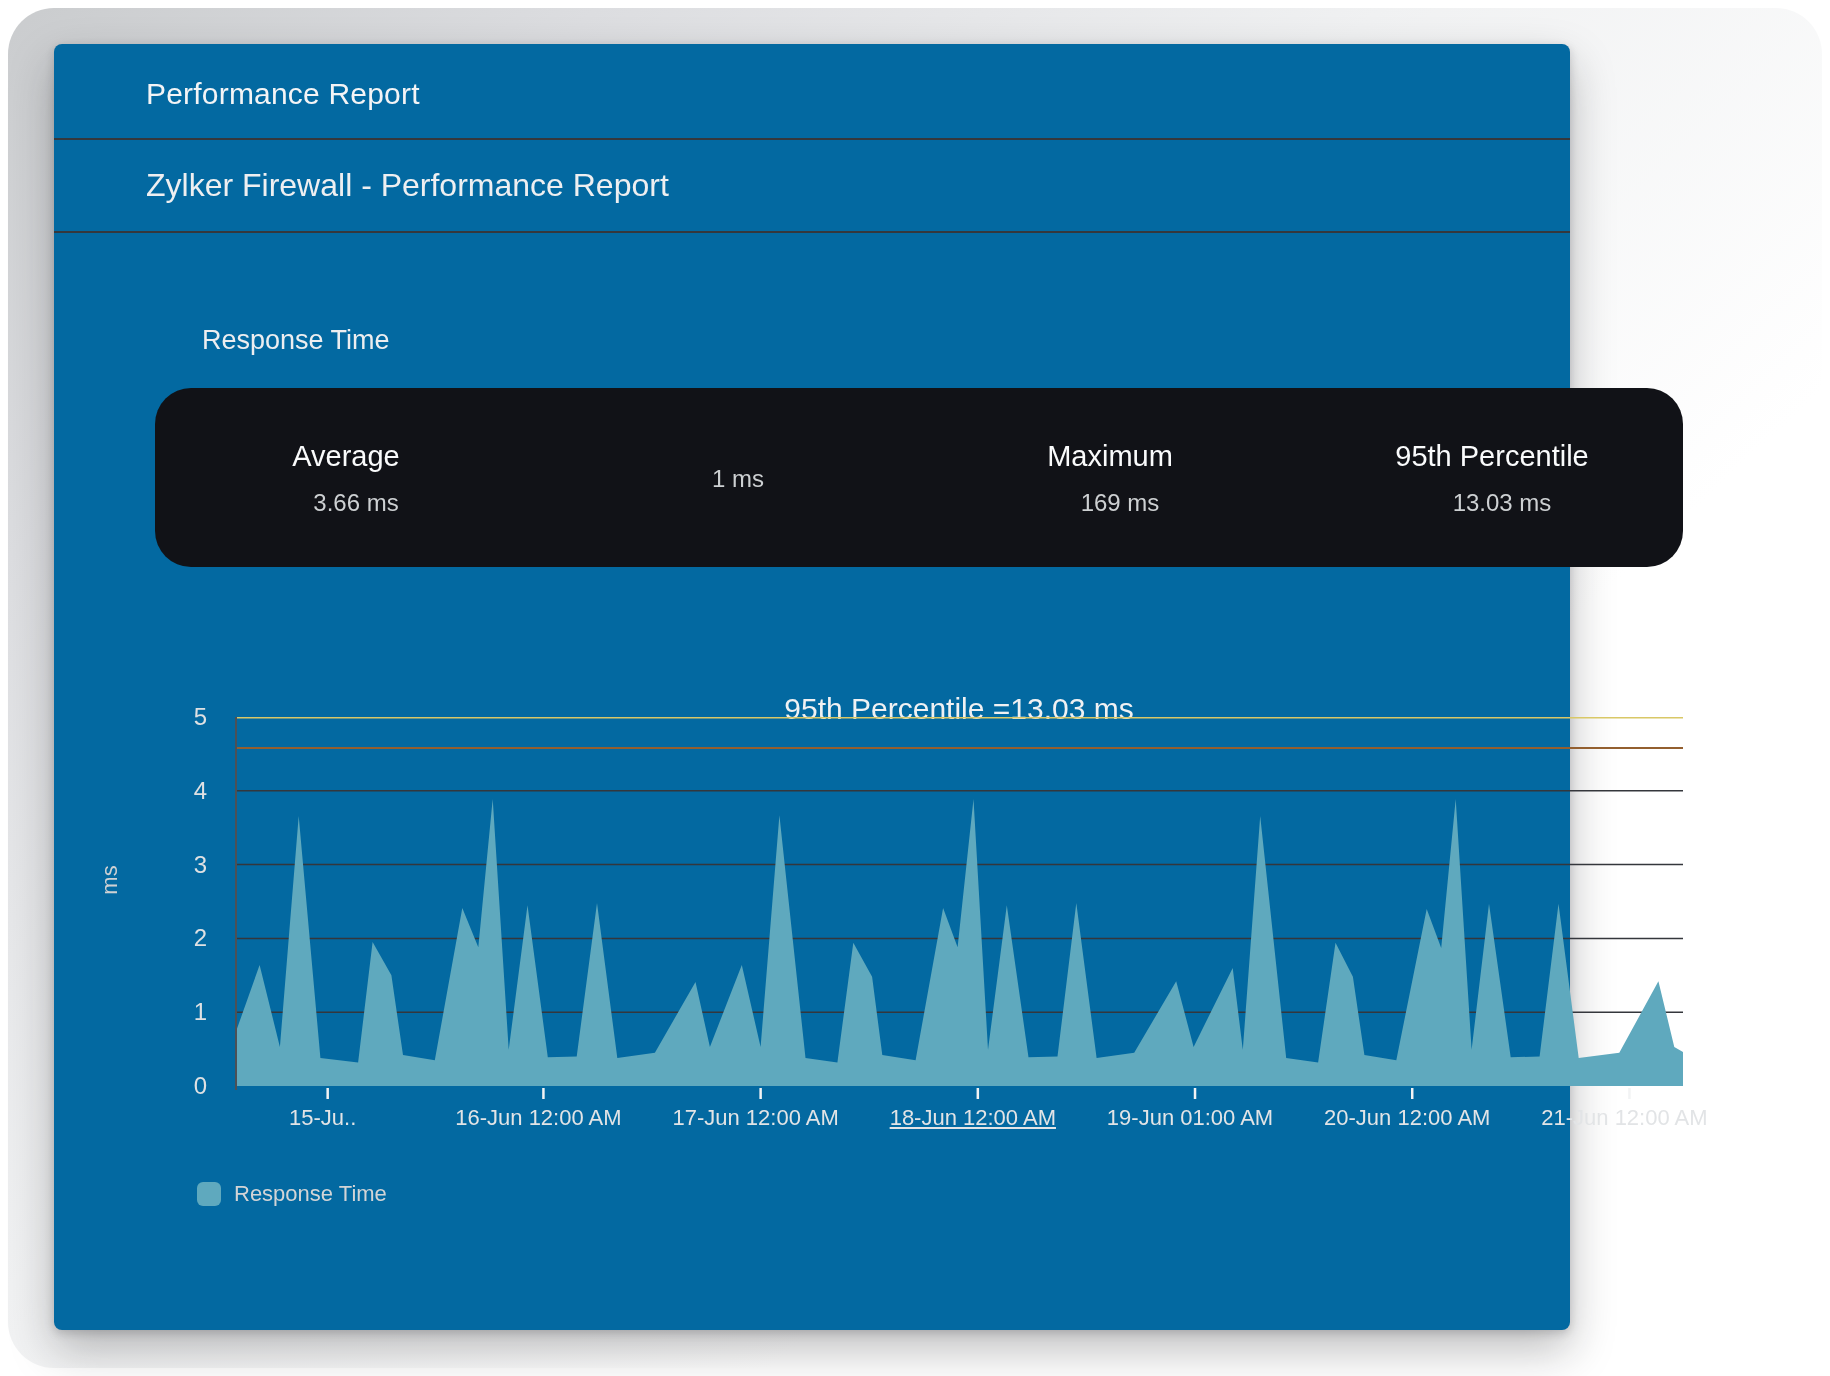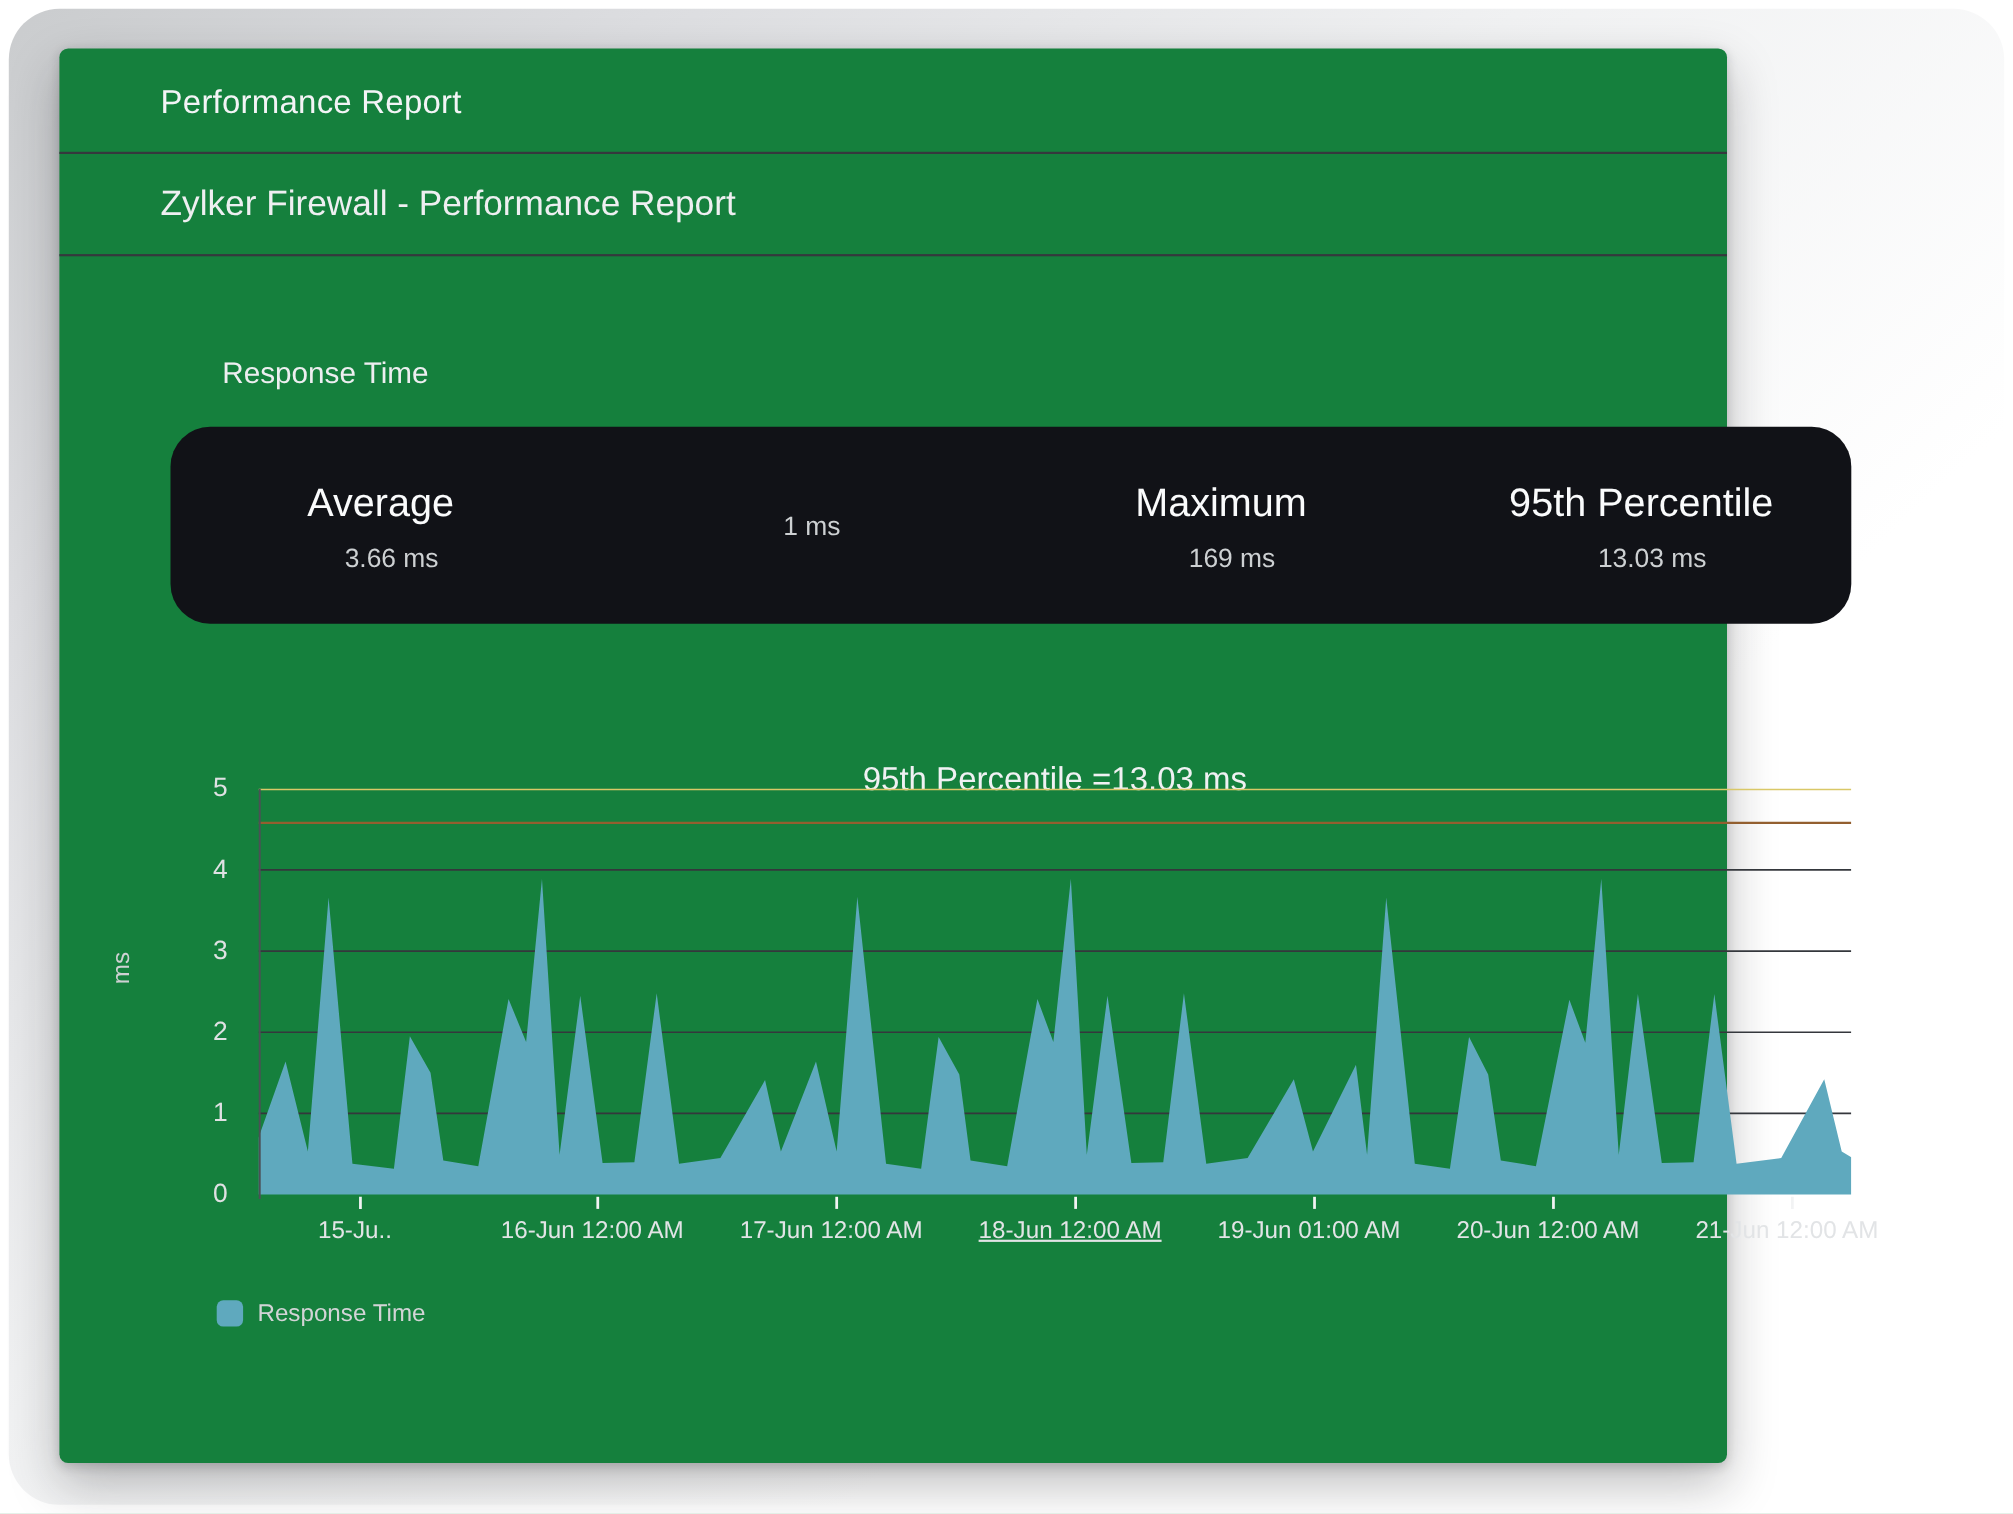--- a/index.html
+++ b/index.html
@@ -1,34 +1,34 @@
 <!DOCTYPE html>
 <html><head>
 <meta charset="utf-8">
 <style>
   html,body{margin:0;padding:0;background:#ffffff;}
   body{font-family:"Liberation Sans","DejaVu Sans",sans-serif;}
   .stage{position:relative;width:1830px;height:1376px;overflow:hidden;background:#ffffff;}
   .frame{position:absolute;left:8px;top:8px;right:8px;bottom:8px;border-radius:46px;
          background:linear-gradient(137deg,#caccce 0%,#dcdde0 18%,#f0f1f2 42%,#ffffff 68%);}
   .panel{position:absolute;left:54px;top:44px;width:1516px;height:1286px;border-radius:8px;
-         background:#15803d;box-shadow:0 20px 45px rgba(20,22,26,0.28),0 3px 10px rgba(20,22,26,0.18);}
+         background:#0369a1;box-shadow:0 20px 45px rgba(20,22,26,0.28),0 3px 10px rgba(20,22,26,0.18);}
   .panel-title{position:absolute;left:92px;top:50px;transform:translateY(-50%);
          font-size:30px;font-weight:500;color:#f3f4f6;letter-spacing:.2px;white-space:nowrap;}
   .sep{position:absolute;left:0;right:0;height:2px;background:#35383d;}
   .sep1{top:94px;}
   .sep2{top:187px;}
   .panel-subtitle{position:absolute;left:92px;top:141px;transform:translateY(-50%);
          font-size:32px;font-weight:400;color:#eeeff1;white-space:nowrap;}
   .section-title{position:absolute;left:148px;top:296px;transform:translateY(-50%);
          font-size:27px;font-weight:400;color:#edeef0;white-space:nowrap;}
   .stats-card{position:absolute;left:101px;top:344px;width:1528px;height:177px;border-radius:36px;
          background:#111217;display:grid;grid-template-columns:repeat(4,1fr);align-items:center;padding-top:2px;}
   .stat{text-align:center;}
-  .stat-label{font-size:36px;font-weight:500;color:#fafbfc;margin-bottom:16px;}
+  .stat-label{font-size:29px;font-weight:500;color:#fafbfc;margin-bottom:16px;}
   .stat-value{font-size:24px;font-weight:400;color:#cdd0d2;margin-left:20px;}
   .chart-title{position:absolute;left:181px;top:648px;width:1448px;text-align:center;
          font-size:30px;font-weight:400;color:#f0f1f3;}
   .y-axis-label{position:absolute;left:56px;top:836px;transform:translate(-50%,-50%) rotate(-90deg);
          font-size:22px;color:#cfd1d3;white-space:nowrap;}
   .y-tick-labels{position:absolute;left:93px;top:673px;width:60px;height:369px;}
   .y-tick-labels .yt{position:absolute;right:0;width:100%;text-align:right;transform:translateY(-50%);
          font-size:24px;color:#dfe1e3;}
   .chart-plot{position:absolute;left:181px;top:673px;width:1448px;height:383px;}
   .chart-plot svg{display:block;width:100%;height:100%;}

